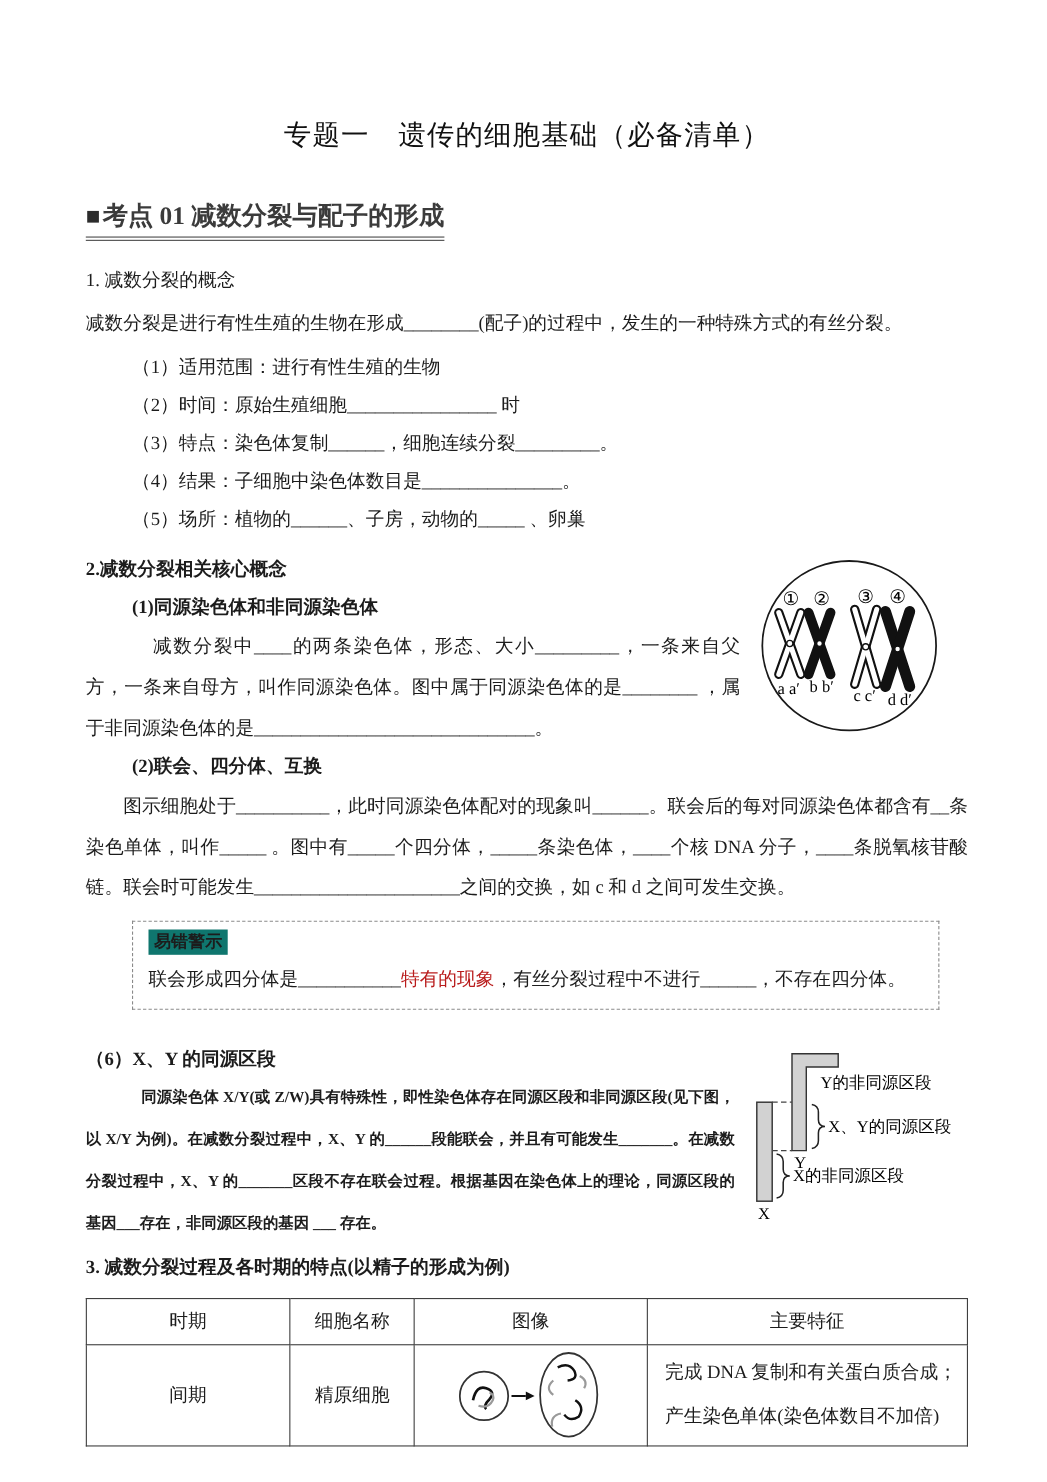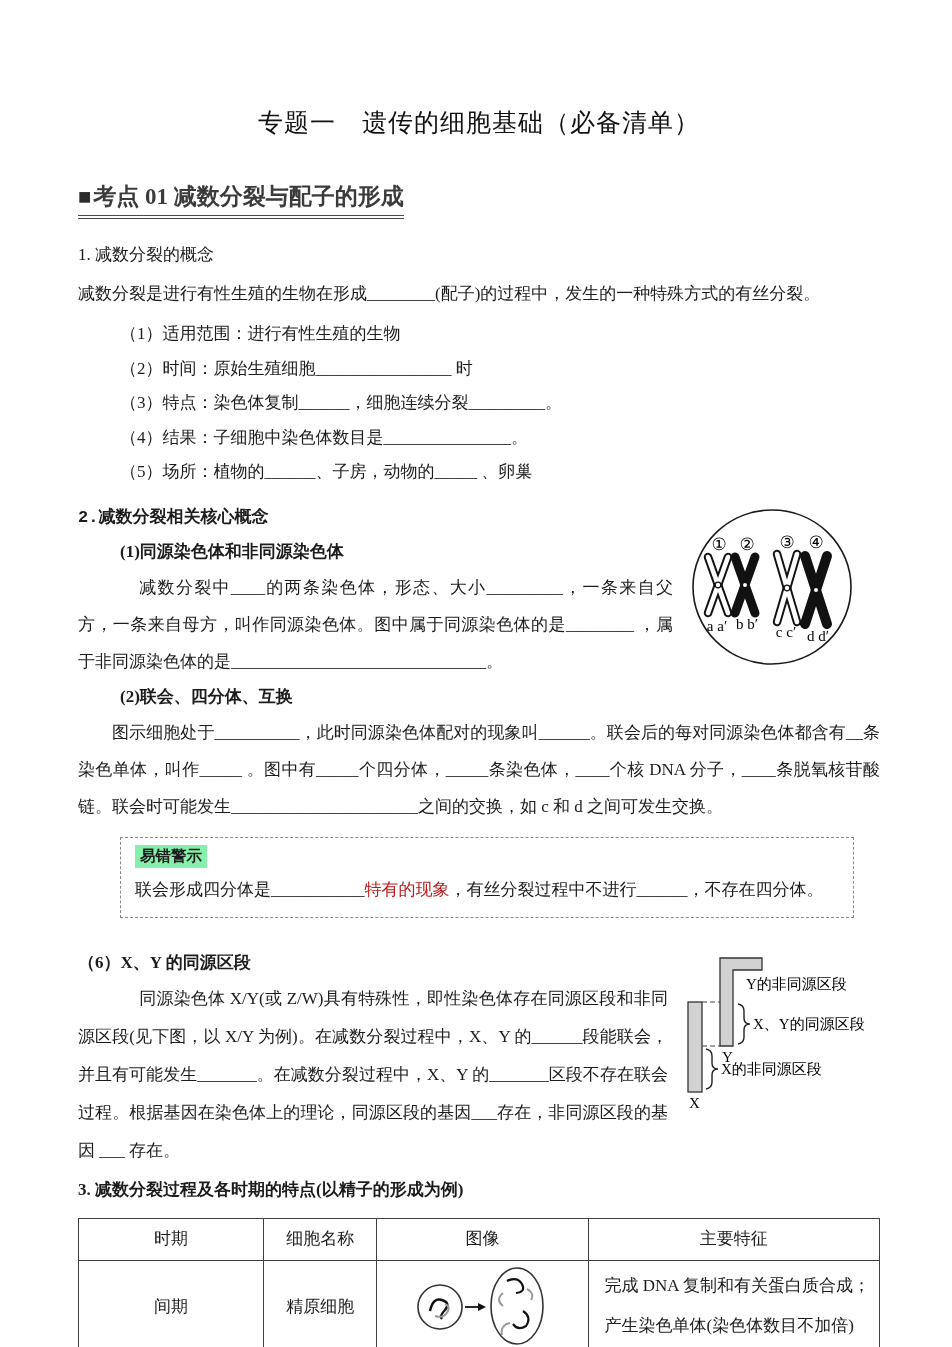--- a/index.html
+++ b/index.html
@@ -27,21 +27,21 @@
     display: inline-block;
     font-family: Liberation Serif, serif;
     font-size: 23px;
     font-weight: bold;
     color: #3b3b3b;
     border-bottom: 4px double #4a4a4a;
     padding-bottom: 3px;
   }
   .black-square { font-size: 22px; color: #2c2c2c; margin-right: 2px; }
 
-  .body-text { font-size: 17px; line-height: 35px; font-family: Liberation Mono, monospace; }
+  .body-text { font-size: 17px; line-height: 35px; }
   .bold { font-weight: bold; }
 
   .s1-title { margin-top: 24px; font-size: 17px; }
   .s1-intro { margin-top: 10px; font-size: 17px; line-height: 35px; }
   .s1-items { margin-top: 6px; }
   .s1-items p { padding-left: 42px; font-size: 17px; line-height: 34.5px; }
 
   .s2 { margin-top: 10px; }
   .fig-cell {
     float: right;
@@ -54,37 +54,37 @@
   .para-indent2 { text-indent: 2em; font-size: 17px; line-height: 37px; text-align: justify; }
 
   .warning-box {
     clear: both;
     margin: 12px 26px 0 42px;
     border: 1px dashed #8a8a8a;
     padding: 7px 14px 11px 14px;
   }
   .warning-label {
     display: inline-block;
-    background: #86efac;
+    background: #0f766e;
     font-weight: bold;
     font-size: 15.5px;
     padding: 1px 5px;
   }
   .warning-text { margin-top: 6px; font-size: 17px; line-height: 32px; }
   .gray-text { color: #b91c1c; margin-top: 23px; }
 
   .s3 { margin-top: 28px; }
   .fig-xy {
     float: right;
     width: 200px;
     height: 172px;
     margin: 4px 0 4px 12px;
   }
   .s3-head { font-size: 17px; line-height: 34px; font-weight: bold; }
-  .s3-para { text-indent: 3.6em; font-size: 17px; line-height: 38px; text-align: justify; }
+  .s3-para { text-indent: 3.6em; font-size: 14px; line-height: 38px; text-align: justify; font-weight: bold; }
   .s3-title3 { font-size: 17px; line-height: 36px; font-weight: bold; margin-top: 2px; }
 
   table.period-table {
     clear: both;
     width: 100%;
     margin-top: 10px;
     border-collapse: collapse;
     table-layout: fixed;
   }
   .period-table th, .period-table td {

